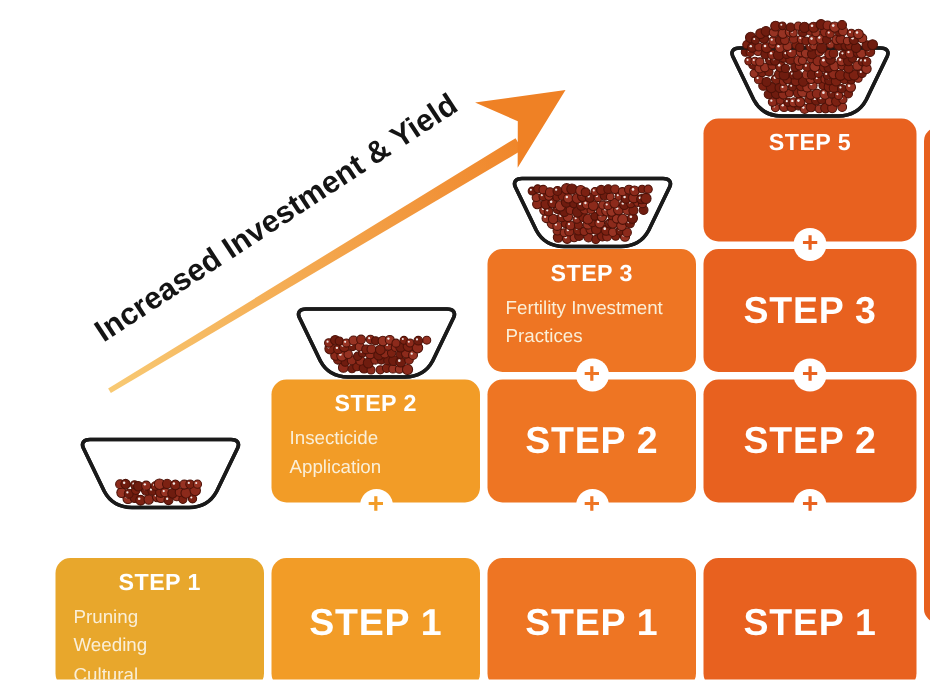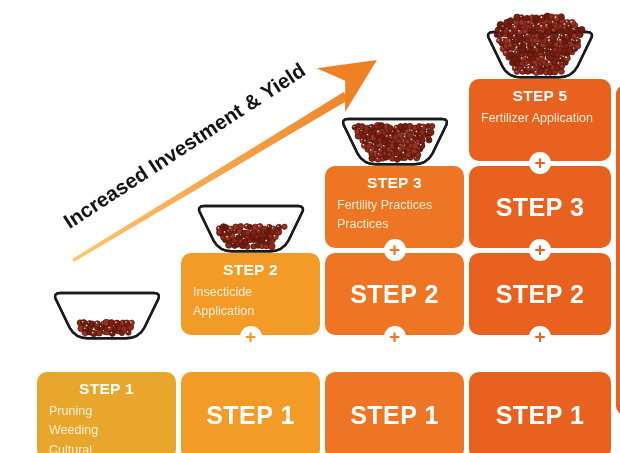--- a/index.html
+++ b/index.html
@@ -416,21 +416,21 @@
             <circle cx="83.0055897841044" cy="30.228023466374726" r="3.255190662923269" fill="#8C2A1B" stroke="#4E1208" stroke-width="0.7"></circle>
             <circle cx="82.02903258522743" cy="29.251466267497744" r="0.85" fill="#fff" opacity="0.88"></circle>
             <circle cx="88.06387014601383" cy="29.077991579798983" r="2.5783209246583283" fill="#7C2112" stroke="#4E1208" stroke-width="0.7"></circle>
             <circle cx="92.12743175195533" cy="29.156510061351582" r="2.7239106245804576" fill="#8C2A1B" stroke="#4E1208" stroke-width="0.7"></circle>
           </g>
           <path d="M8,22 H102 C106.5,22 107.8,24.5 106.5,27.5 L92.5,56.5 C88.5,64 82,67.3 74,67.3 H36 C28,67.3 21.5,64 17.5,56.5 L3.5,27.5 C2.2,24.5 3.5,22 8,22 Z" fill="none" stroke="#1A1A1A" stroke-width="2.4"></path>
         </svg>
       </div>
     <div class="block detail" style="background: rgb(238, 117, 35);">
       <div class="blk-title">STEP 3</div>
-      <div class="blk-line">Fertility Practices</div>
+      <div class="blk-line">Fertility Investment</div>
       <div class="blk-line">Practices</div>
     </div>
     <div class="block big" style="background: rgb(238, 117, 35);">
       <span class="big-title">STEP 2</span>
     </div>
     <div class="block big last" style="background: rgb(238, 117, 35);">
       <span class="big-title">STEP 1</span>
     </div>
     <div class="plus p1" style="color: rgb(238, 117, 35);">+</div>
     <div class="plus p2" style="color: rgb(238, 117, 35);">+</div>
@@ -714,21 +714,20 @@
             <circle cx="62.37619693401103" cy="6.373907486535613" r="3.3342678014538247" fill="#6F1C0F" stroke="#4E1208" stroke-width="0.7"></circle>
             <circle cx="66.71088710064832" cy="6.969806667463858" r="3.00946057109395" fill="#8C2A1B" stroke="#4E1208" stroke-width="0.7"></circle>
             <circle cx="71.49682335295547" cy="8.063259495981042" r="3.4412133212317713" fill="#973323" stroke="#4E1208" stroke-width="0.7"></circle>
             <circle cx="70.46445935658595" cy="7.0308954996115105" r="0.89" fill="#fff" opacity="0.88"></circle>
             <circle cx="76.36530139074493" cy="6.705918228346858" r="2.982580668281298" fill="#7C2112" stroke="#4E1208" stroke-width="0.7"></circle>
           </g>
         </svg>
       </div>
     <div class="block detail" style="background: rgb(232, 97, 31);">
       <div class="blk-title">STEP 5</div>
-      <div class="blk-line">Fertilizer Application</div>
     </div>
     <div class="block big" style="background: rgb(232, 97, 31);">
       <span class="big-title">STEP 3</span>
     </div>
     <div class="block big" style="background: rgb(232, 97, 31);">
       <span class="big-title">STEP 2</span>
     </div>
     <div class="block big last" style="background: rgb(232, 97, 31);">
       <span class="big-title">STEP 1</span>
     </div>

